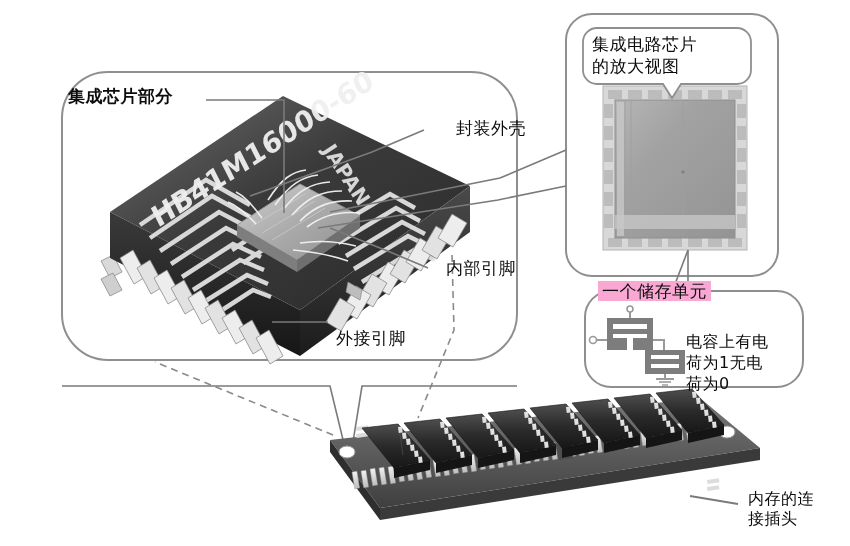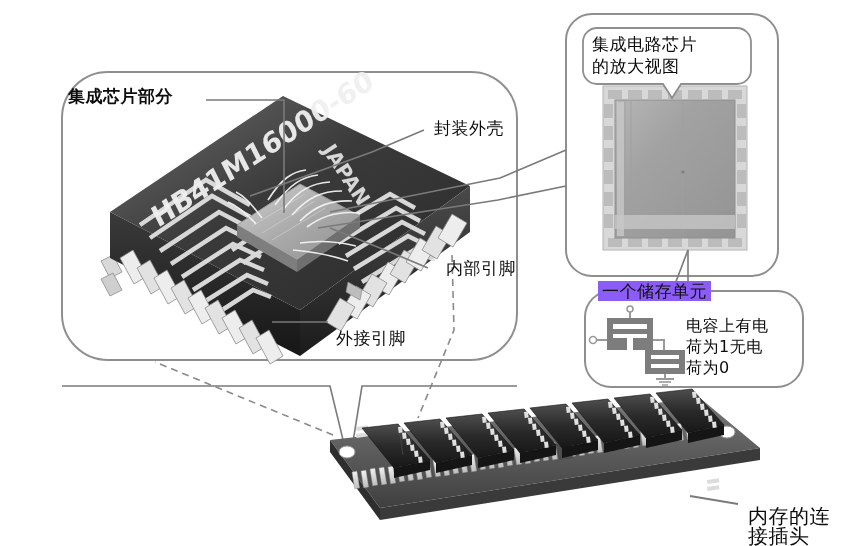--- a/index.html
+++ b/index.html
@@ -2,27 +2,27 @@
 <html><head>
 <meta charset="utf-8">
 <style>
   html,body{margin:0;padding:0;background:#ffffff;}
   body{width:850px;height:546px;position:relative;overflow:hidden;
        font-family:"DejaVu Sans","Liberation Sans",sans-serif;color:#111;}
   #stage{position:absolute;left:0;top:0;width:850px;height:546px;}
   svg.layer{position:absolute;left:0;top:0;width:850px;height:546px;}
   .lbl{position:absolute;font-size:17px;line-height:21px;color:#0c0c0c;
        white-space:pre-line;letter-spacing:.5px;}
-  .lbl.small{font-size:20px;line-height:20px;margin-top:17px;}
+  .lbl.small{font-size:16px;line-height:20px;}
   .bubbletext{position:absolute;font-size:17px;line-height:22px;text-align:left;
        color:#0c0c0c;white-space:pre-line;letter-spacing:.5px;}
   .celltext{position:absolute;font-size:16px;line-height:21px;color:#0c0c0c;
        white-space:pre-line;letter-spacing:.5px;}
   .onborder{position:absolute;font-size:17px;line-height:20px;color:#0c0c0c;
-       background:#8b5cf6;padding:0 4px;white-space:nowrap;letter-spacing:.5px;}
+       background:#f9a8d4;padding:0 4px;white-space:nowrap;letter-spacing:.5px;}
 </style>
 </head>
 <body>
 
 <div id="stage">
 
   <svg class="layer" viewBox="0 0 850 546">
     <defs>
       <linearGradient id="pkgTop" x1="0" y1="0" x2="1" y2="1">
         <stop offset="0" stop-color="#6d6d6d"></stop>
@@ -437,31 +437,31 @@
       </g>
     </g>
 
     <g stroke="#7a7a7a" stroke-width="1.8" fill="none">
       <path d="M738,504 L690,496"></path>
     </g>
   </svg>
 
   <div class="lbl" style="left:68px; top:86px;font-weight:bold;">集成芯片部分</div>
 
-  <div class="lbl" style="left:434px; top:118px;">封装外壳</div>
+  <div class="lbl" style="left:456px; top:118px;">封装外壳</div>
 
   <div class="lbl" style="left:446px; top:258px;">内部引脚</div>
 
   <div class="lbl" style="left:336px; top:328px;">外接引脚</div>
 
   <div class="bubbletext" style="left:592px; top:33px; width:132px;">集成电路芯片
 的放大视图</div>
 
   <div class="onborder" style="left:598px; top:281px;">一个储存单元</div>
 
-  <div class="celltext" style="left:686px; top:315px; width:104px;">电容上有电
+  <div class="celltext" style="left:686px; top:331px; width:104px;">电容上有电
 荷为1无电
 荷为0</div>
 
   <div class="lbl small" style="left:748px; top:489px; width:96px;">内存的连
 接插头</div>
 
 </div>
 
 </body></html>

